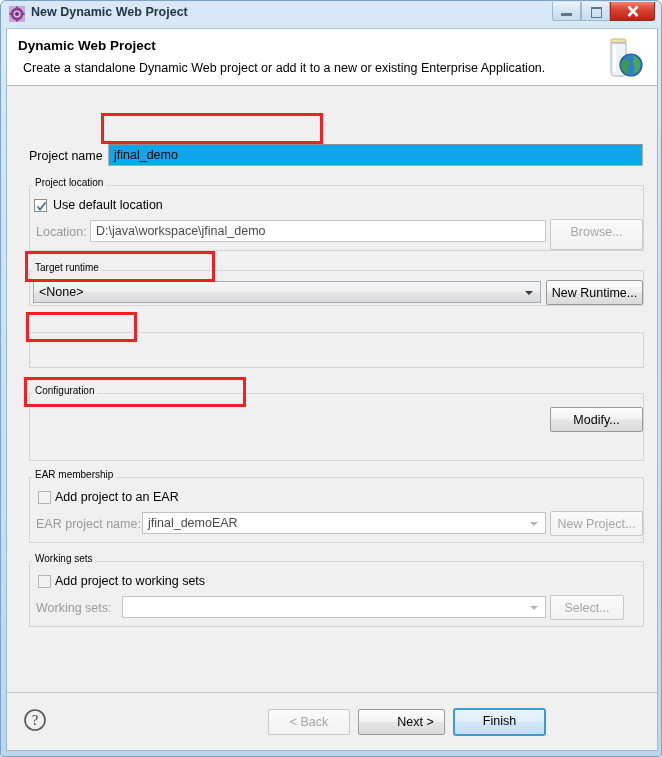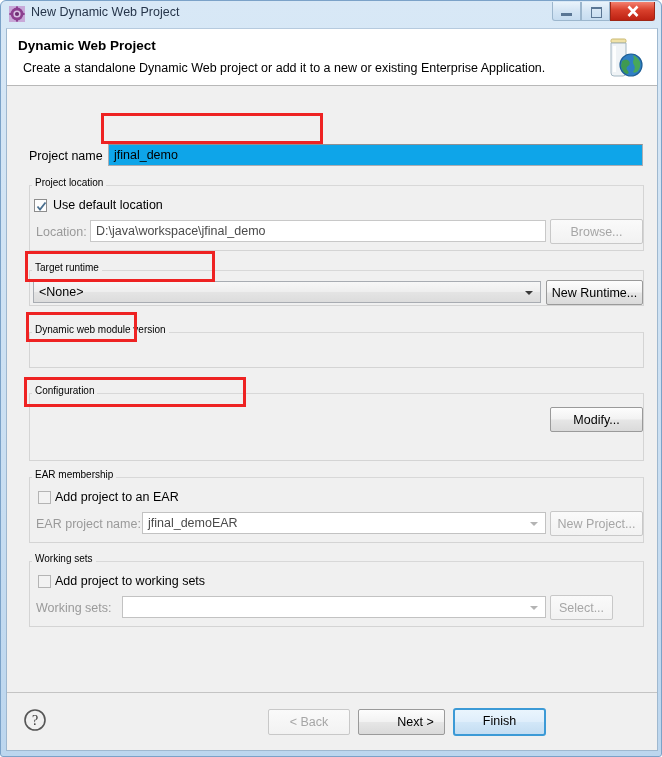--- a/index.html
+++ b/index.html
@@ -20,20 +20,21 @@
     border: 1px solid #7ba2c8;
     border-radius: 6px 6px 3px 3px;
   }
 
   
   #titlebar {
     position: absolute;
     left: 0; top: 0;
     width: 662px; height: 27px;
     box-sizing: border-box;
+    font-weight: bold;
   }
   #app-icon {
     position: absolute;
     left: 8px; top: 5px;
     width: 16px; height: 16px;
   }
   #title-text {
     position: absolute;
     left: 30px; top: 4px;
     font-size: 12.5px;
@@ -315,31 +316,30 @@
 
       <div class="cbox" style="left:27px; top:112px;">
         <svg width="11" height="11" viewBox="0 0 11 11">
           <path d="M1.5 5.5 L4 8.5 L9.5 1.5" stroke="#4a6f8f" stroke-width="1.8" fill="none"></path>
         </svg>
       </div>
       <span class="lbl" style="left:46px; top:111px;">Use default location</span>
 
       <span class="lbl dim" style="left:29px; top:138px;">Location:</span>
       <div class="tbox ro" style="left:83px; top:133px; width:456px; height:22px; color:#4a4a4a;">D:\java\workspace\jfinal_demo</div>
-      <div class="btn disabled" style="left:543px; top:132px; width:93px; height:25px;">Browse...</div>
+      <div class="btn disabled" style="left:543px; top:132px; width:93px; height:31px;">Browse...</div>
 
       <span class="grp-title" style="left:25px; top:175px;">Target runtime</span>
       <div class="grp-box" style="left:22px; top:183px; width:615px; height:36px;"></div>
       <div class="combo" style="left:26px; top:194px; width:508px; height:22px;">
         <span>&lt;None&gt;</span>
         <span class="arrow"></span>
       </div>
       <div class="btn" style="left:539px; top:193px; width:97px; height:25px;">New Runtime...</div>
 
-      <span class="grp-title" style="left:25px; top:237px;">Dynamic web module version</span>
       <div class="grp-box" style="left:22px; top:245px; width:615px; height:36px;"></div>
 
       <span class="grp-title" style="left:25px; top:298px;">Configuration</span>
       <div class="grp-box" style="left:22px; top:306px; width:615px; height:68px;"></div>
       <div class="btn" style="left:543px; top:320px; width:93px; height:25px;">Modify...</div>
 
       <span class="grp-title" style="left:25px; top:382px;">EAR membership</span>
       <div class="grp-box" style="left:22px; top:390px; width:615px; height:66px;"></div>
       <div class="cbox off" style="left:31px; top:404px;"></div>
       <span class="lbl" style="left:48px; top:403px;">Add project to an EAR</span>
@@ -352,21 +352,21 @@
 
       <span class="grp-title" style="left:25px; top:466px;">Working sets</span>
       <div class="grp-box" style="left:22px; top:474px; width:615px; height:66px;"></div>
       <div class="cbox off" style="left:31px; top:488px;"></div>
       <span class="lbl" style="left:48px; top:487px;">Add project to working sets</span>
       <span class="lbl dim" style="left:29px; top:514px;">Working sets:</span>
       <div class="combo white dim" style="left:115px; top:509px; width:424px; height:22px;">
         <span></span>
         <span class="arrow"></span>
       </div>
-      <div class="btn disabled" style="left:543px; top:508px; width:63px; height:25px;">Select...</div>
+      <div class="btn disabled" style="left:543px; top:508px; width:74px; height:25px;">Select...</div>
 
     </div>
 
     <div id="footer"></div>
 
   </div>
 
   <span id="help-icon">
     <svg width="24" height="24" viewBox="0 0 24 24">
       <circle cx="12" cy="12" r="10" fill="none" stroke="#555555" stroke-width="1.6"></circle>

